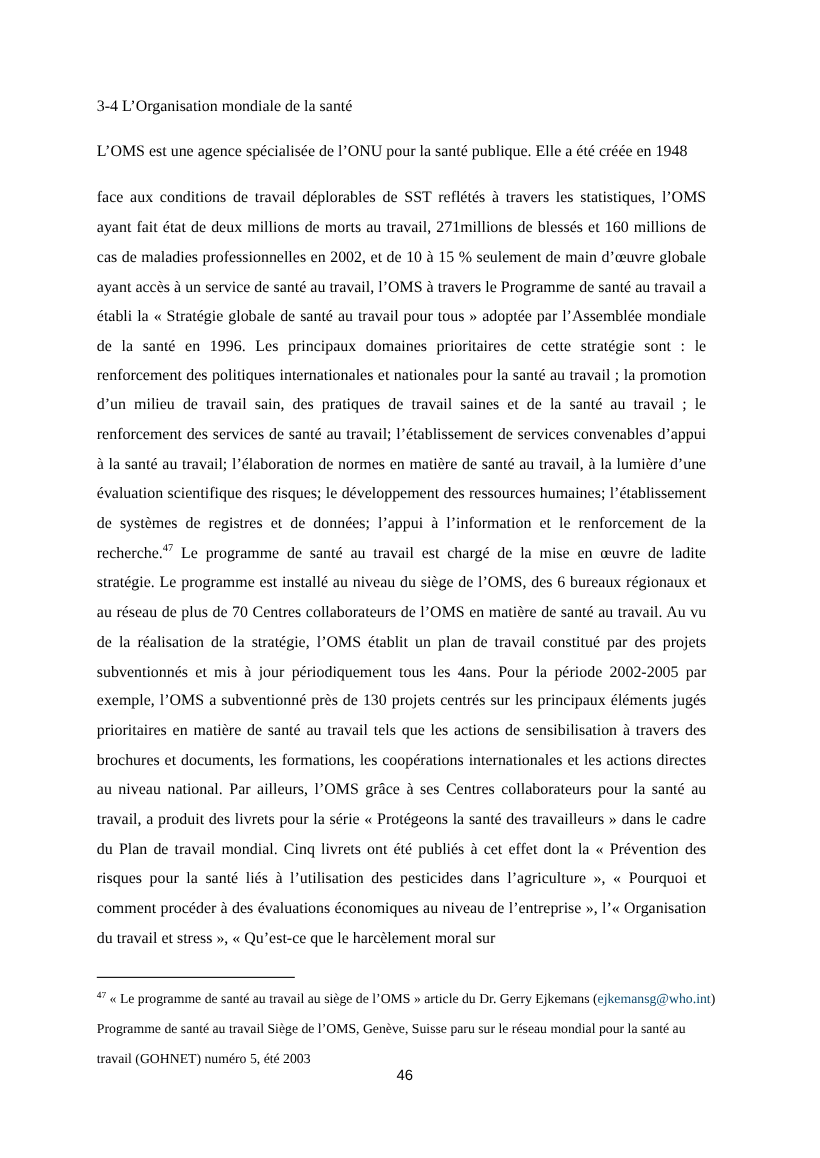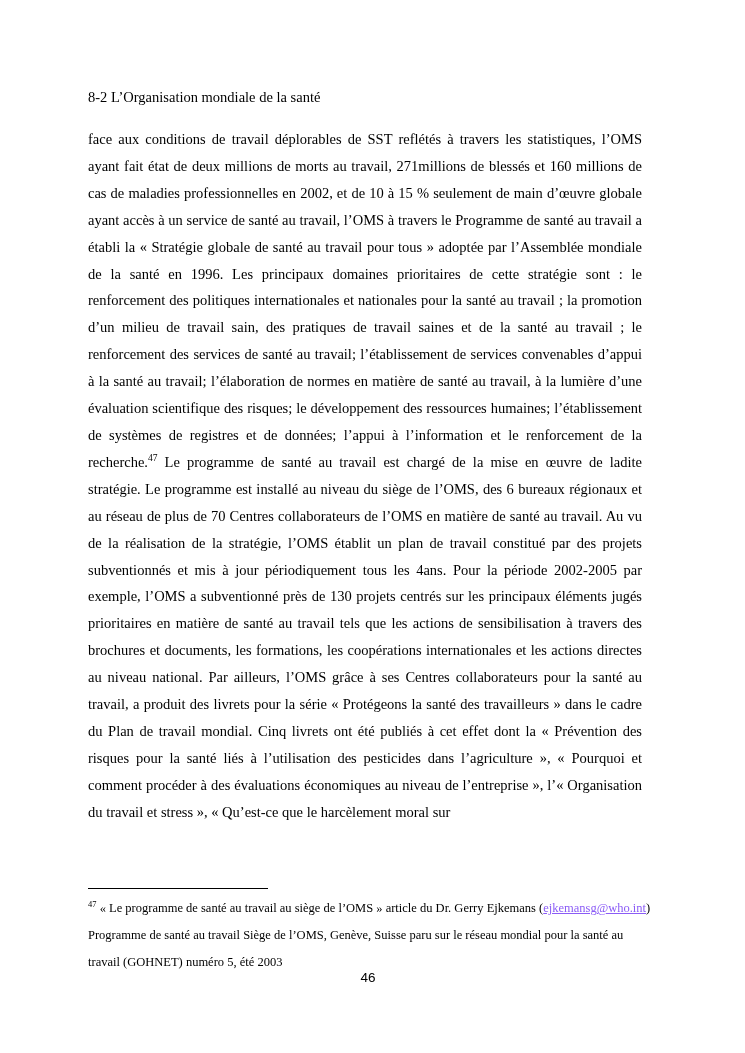--- a/index.html
+++ b/index.html
@@ -66,41 +66,41 @@
     text-align: left;
   }
   .fn-marker {
     font-size: 8.5px;
     line-height: 0;
     vertical-align: baseline;
     position: relative;
     top: -5px;
   }
   .email {
-    color: #8b5cf6;
-    text-decoration: underline;
+    color: #0c4a6e;
     cursor: pointer;
   }
   .page-number {
     position: absolute;
     left: 0;
     top: 968px;
     width: 736px;
     text-align: center;
     font-family: "Liberation Sans", sans-serif;
     font-size: 13.5px;
     line-height: 20px;
   }
 </style>
 </head>
 <body>
 
 <div class="page">
   <div class="content">
-    <h1 class="heading">8-2 L’Organisation mondiale de la santé</h1>
+    <h1 class="heading">3-4 L’Organisation mondiale de la santé</h1>
+    <p class="intro">L’OMS est une agence spécialisée de l’ONU pour la santé publique. Elle a été créée en 1948</p>
     <p class="body-par"><span>face aux conditions de travail déplorables de SST reflétés à travers les statistiques, l’OMS ayant fait état de deux millions de morts au travail, 271millions de blessés et 160 millions de cas de maladies professionnelles en 2002, et de 10 à 15 % seulement de main d’œuvre globale ayant accès à un service de santé au travail, l’OMS à travers le Programme de santé au travail a établi la « Stratégie globale de santé au travail pour tous » adoptée par l’Assemblée mondiale de la santé en 1996. Les principaux domaines prioritaires de cette stratégie sont : le renforcement des politiques internationales et nationales pour la santé au travail ; la promotion d’un milieu de travail sain, des pratiques de travail saines et de la santé au travail ; le renforcement des services de santé au travail; l’établissement de services convenables d’appui à la santé au travail; l’élaboration de normes en matière de santé au travail, à la lumière d’une évaluation scientifique des risques; le développement des ressources humaines; l’établissement de systèmes de registres et de données; l’appui à l’information et le renforcement de la recherche.</span><sup class="fn-ref">47</sup><span> Le programme de santé au travail est chargé de la mise en œuvre de ladite stratégie. Le programme est installé au niveau du siège de l’OMS, des 6 bureaux régionaux et au réseau de plus de 70 Centres collaborateurs de l’OMS en matière de santé au travail. Au vu de la réalisation de la stratégie, l’OMS établit un plan de travail constitué par des projets subventionnés et mis à jour périodiquement tous les 4ans. Pour la période 2002-2005 par exemple, l’OMS a subventionné près de 130 projets centrés sur les principaux éléments jugés prioritaires en matière de santé au travail tels que les actions de sensibilisation à travers des brochures et documents, les formations, les coopérations internationales et les actions directes au niveau national. Par ailleurs, l’OMS grâce à ses Centres collaborateurs pour la santé au travail, a produit des livrets pour la série « Protégeons la santé des travailleurs » dans le cadre du Plan de travail mondial. Cinq livrets ont été publiés à cet effet dont la « Prévention des risques pour la santé liés à l’utilisation des pesticides dans l’agriculture », « Pourquoi et comment procéder à des évaluations économiques au niveau de l’entreprise », l’« Organisation du travail et stress », « Qu’est-ce que le harcèlement moral sur</span></p>
   </div>
 
   <div class="footnote-area">
     <div class="fn-rule"></div>
     <p class="footnote"><sup class="fn-marker">47</sup><span> « Le programme de santé au travail au siège de l’OMS » article du Dr. Gerry Ejkemans (</span><a class="email">ejkemansg@who.int</a><span>) Programme de santé au travail Siège de l’OMS, Genève, Suisse paru sur le réseau mondial pour la santé au travail (GOHNET) numéro 5, été 2003</span></p>
   </div>
 
   <div class="page-number">46</div>
 </div>

